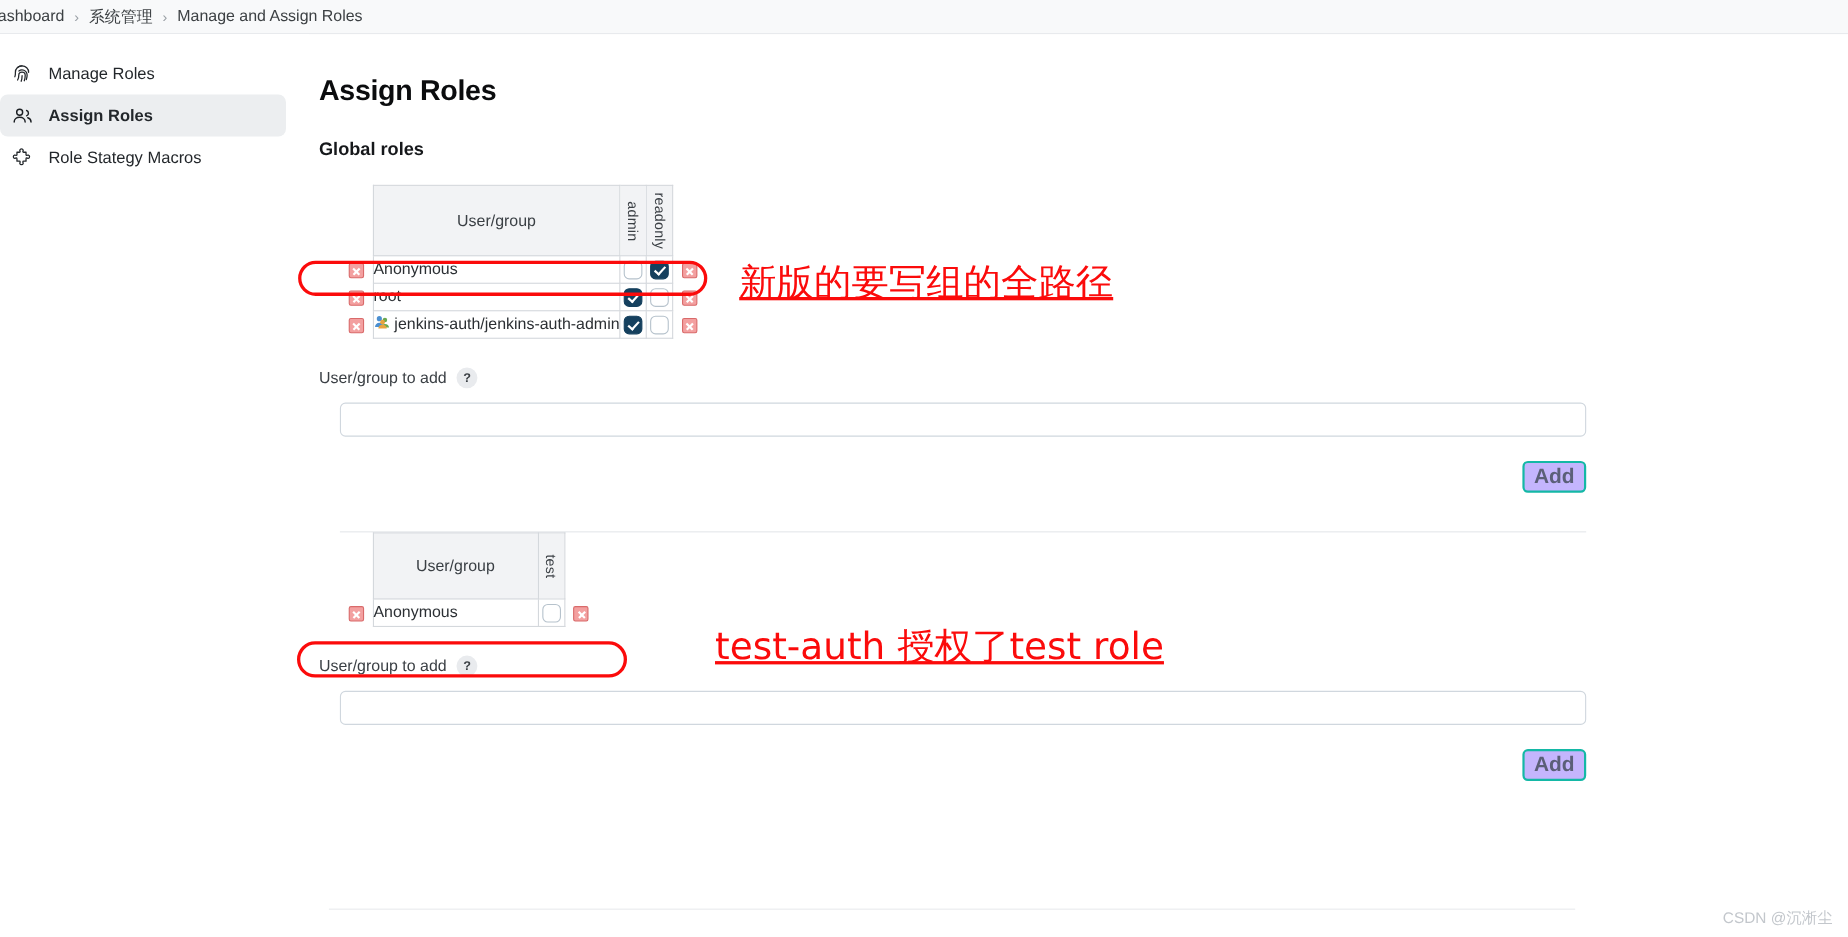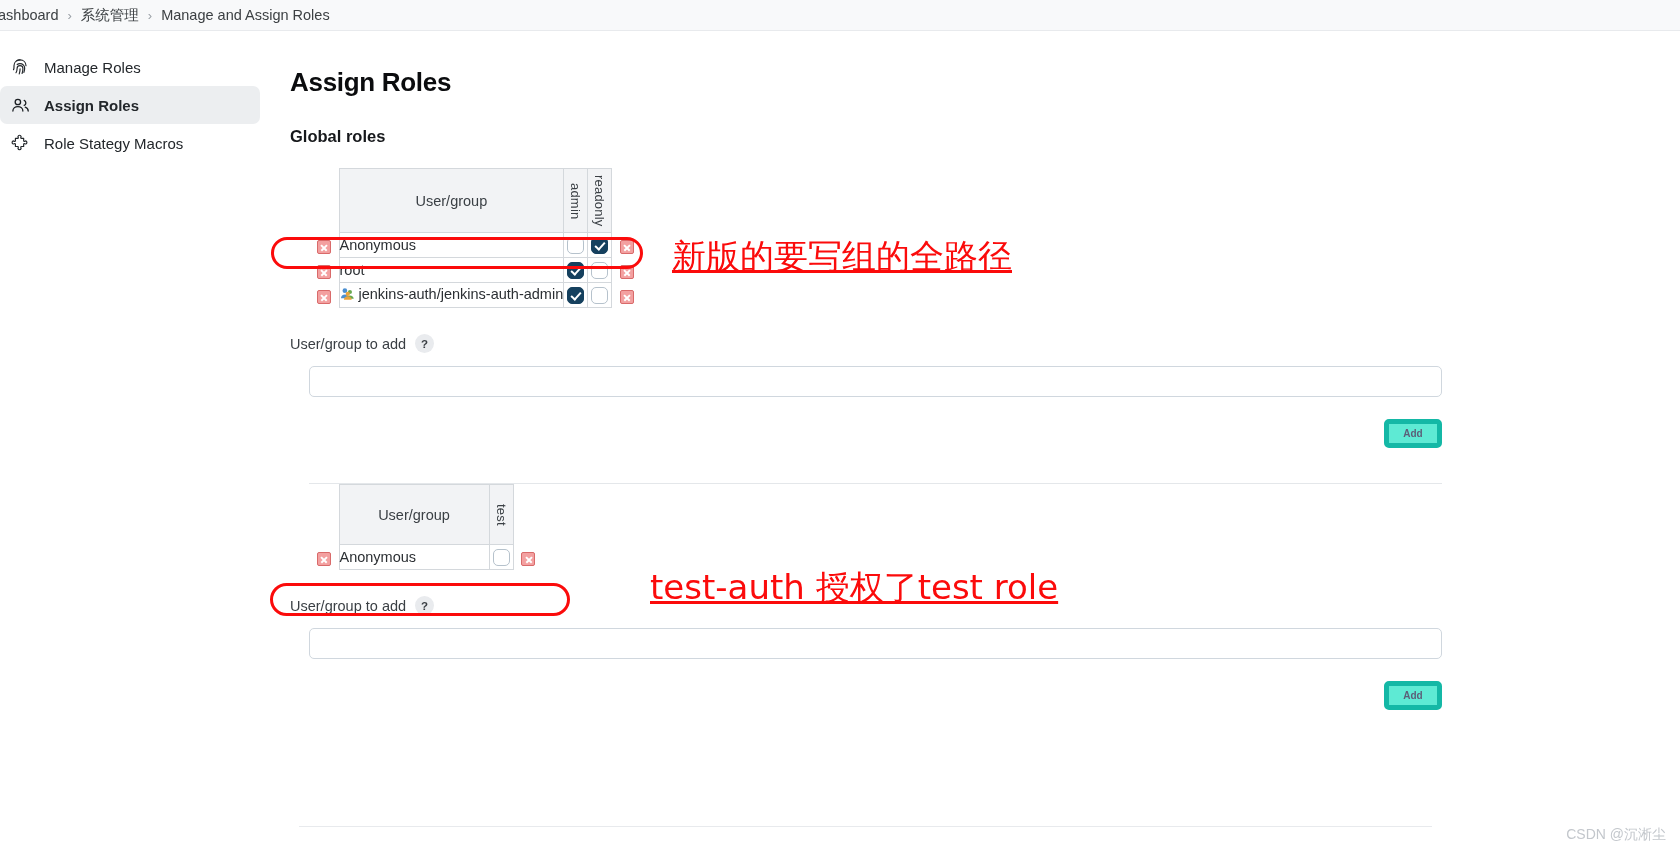--- a/index.html
+++ b/index.html
@@ -218,26 +218,26 @@
     padding:0 9px;
     color:#2b2f33;
   }
   .add-btn-row{
     display:flex; justify-content:flex-end;
     width:1152px;
     margin-top:22px;
   }
   .add-btn{
     width:58px; height:29px;
-    border:5px solid #14b8a6;
+    border:2px solid #14b8a6;
     border-radius:5px;
-    background:#5eead4;
+    background:#c4b5fd;
     color:#5b5f78;
     font-family:"Liberation Sans", sans-serif;
-    font-size:10px;
+    font-size:19px;
     font-weight:bold;
     cursor:pointer;
   }
 
   .divider{
     margin:35px 0 0 19px;
     width:1133px;
     height:1px;
     background:#e4e7ea;
   }

